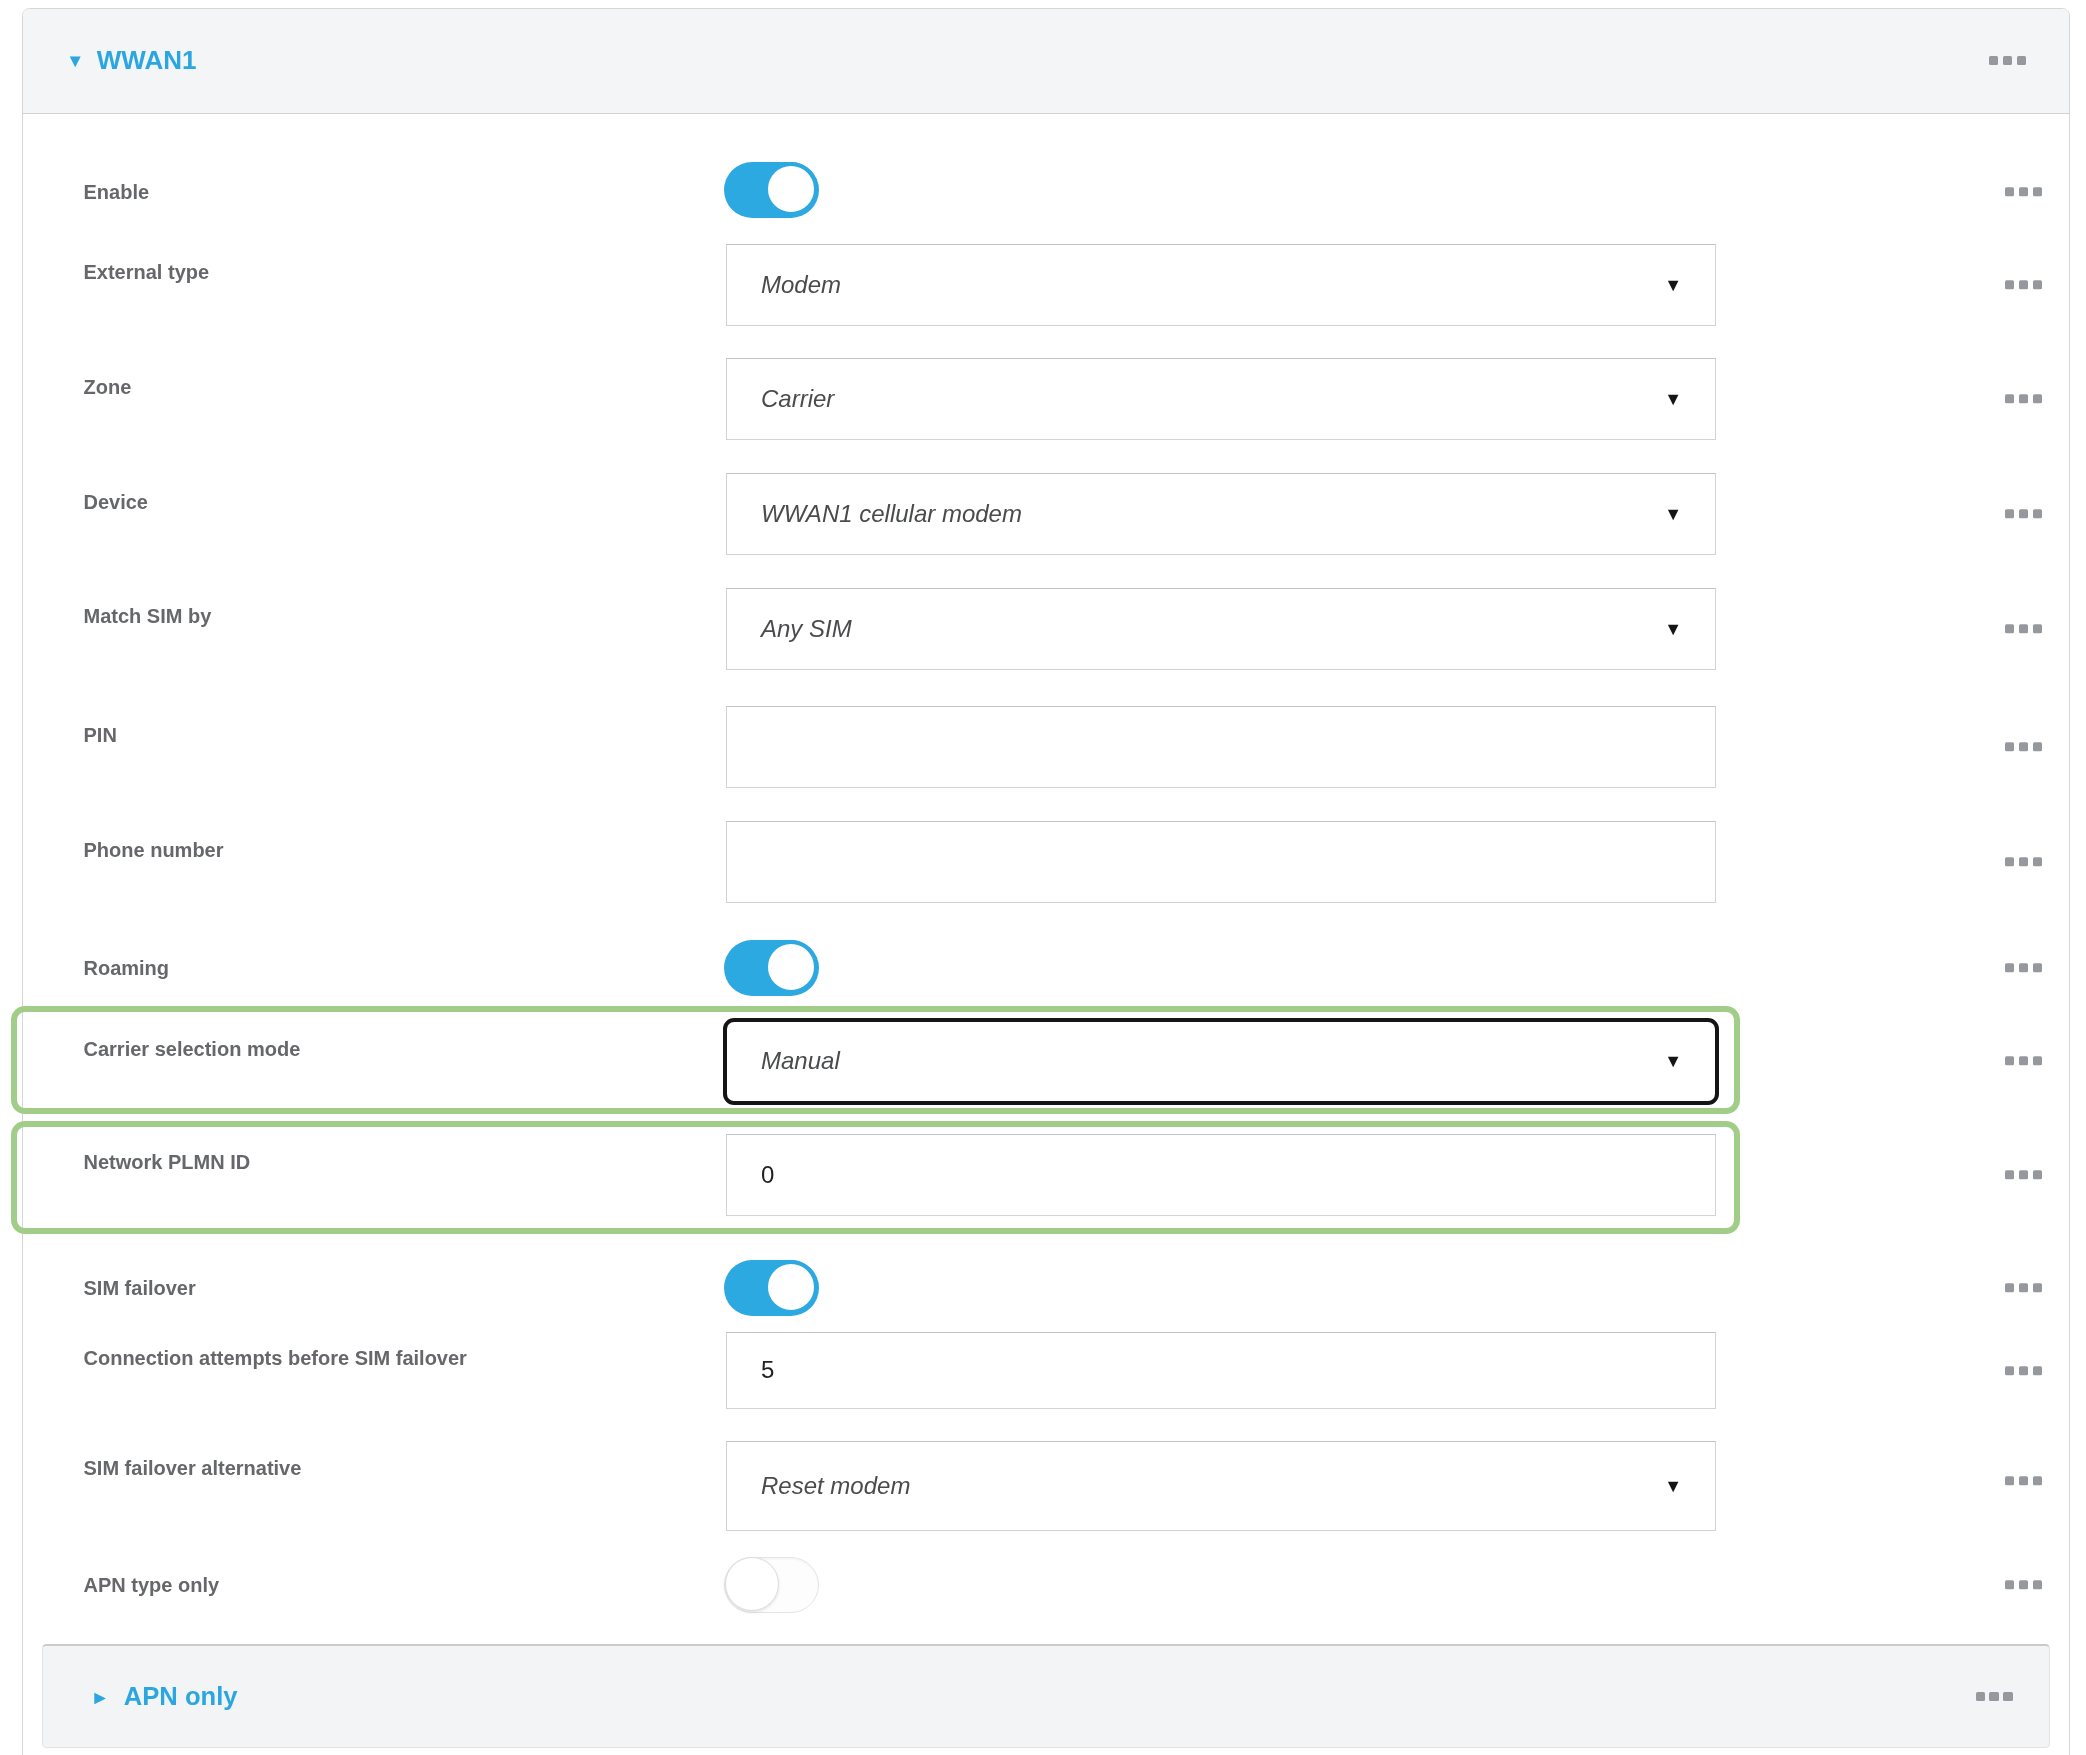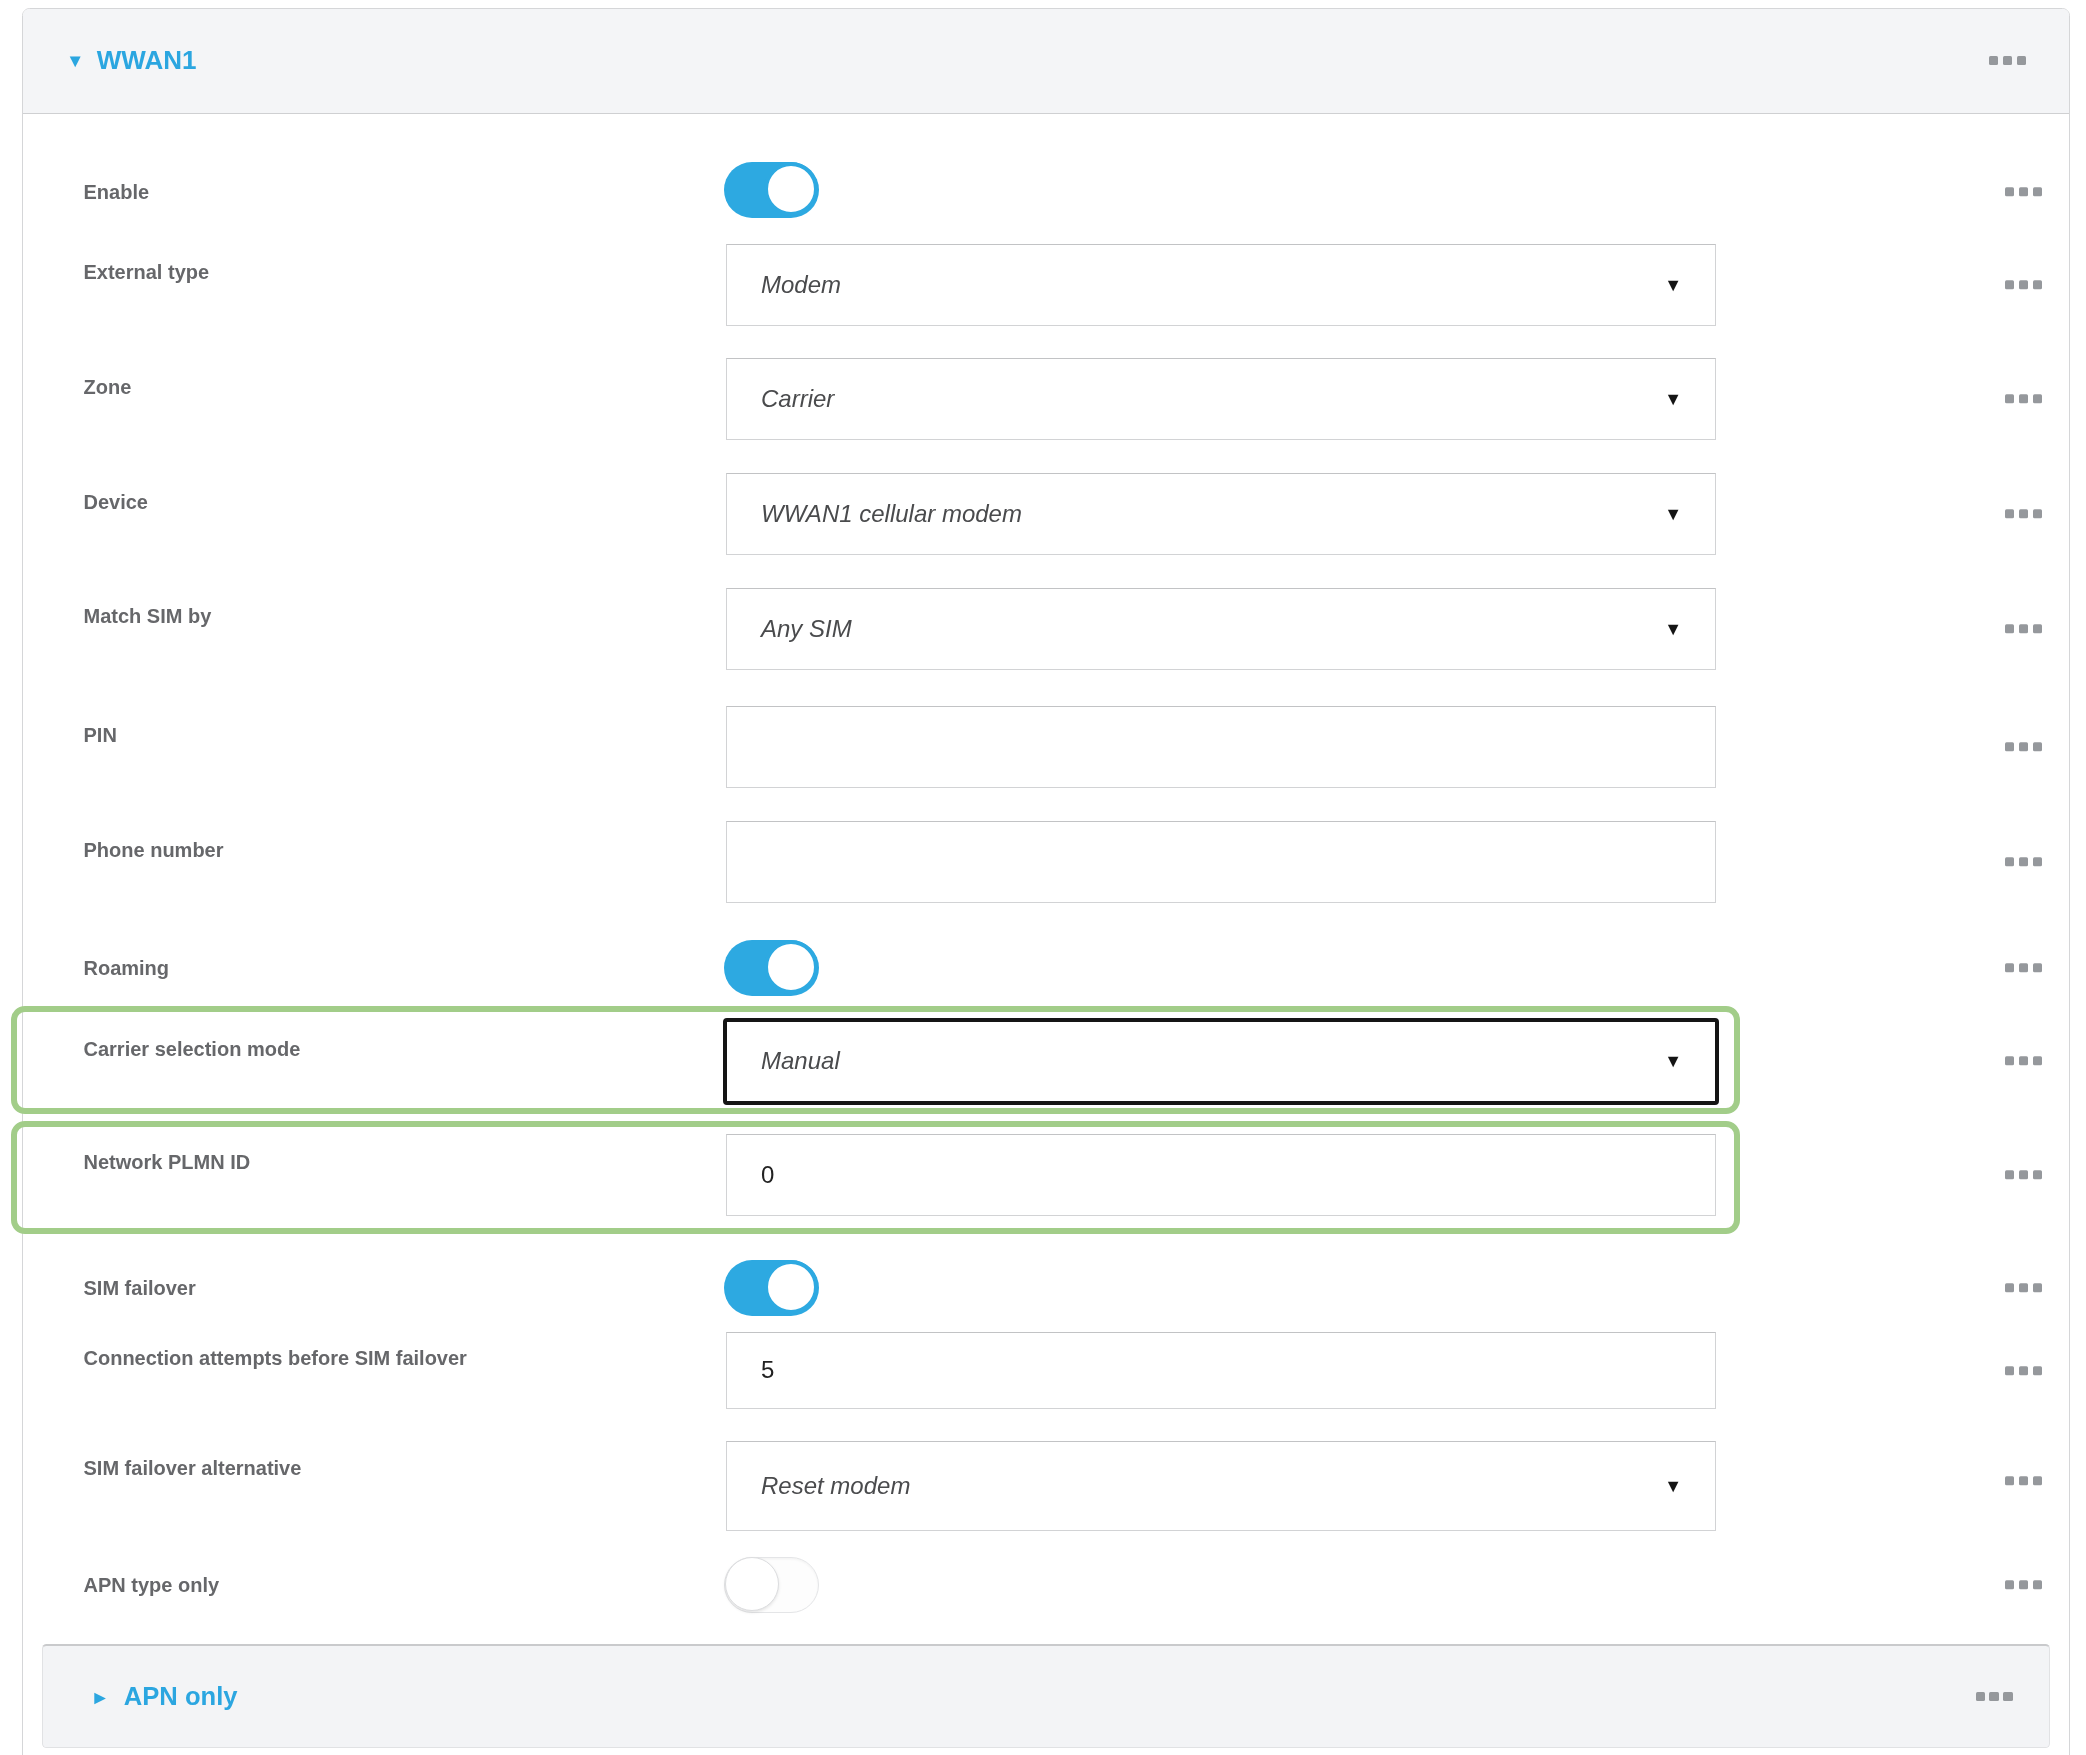--- a/index.html
+++ b/index.html
@@ -39,21 +39,21 @@
   .toggle.on { background:#2da9e1; }
   .toggle.on .knob { position:absolute; right:0.8px; top:0.8px; width:54px; height:54px;
                      border-radius:50%; background:#fff; border:4.6px solid #2da9e1; }
   .toggle.off { background:#fdfdfd; border:1.5px solid #e4e5e7; box-shadow:inset 0 1.5px 2.3px rgba(0,0,0,.04); }
   .toggle.off .knob { position:absolute; left:0px; top:-0.8px; width:54px; height:54px;
                       border-radius:50%; background:#fff; border:1.5px solid #dcdddf;
                       box-shadow:0 1.5px 3.1px rgba(0,0,0,.10); }
 
   .hl-box { position:absolute; left:-12.4px; width:1729px; border:6.2px solid #a2cd89;
             border-radius:14px; pointer-events:none; z-index:5; }
-  .select.focused { left:700px; width:996px; height:87px; border:4.6px solid #151515; border-radius:4px; z-index:6; }
+  .select.focused { left:700px; width:996px; height:87px; border:4.6px solid #151515; border-radius:11px; z-index:6; }
 
   .sub-section { position:absolute; left:18.6px; top:1635px; width:2008px; height:104px;
                  background:#f3f4f6; border:1.5px solid #e1e2e4; border-top:2.3px solid #c9cacc;
                  border-radius:4.6px; display:flex; align-items:center; justify-content:space-between;
                  padding:0 36px 0 48px; }
   .sub-title { display:flex; align-items:center; gap:14px; color:#2ba6e0;
                font-size:25.6px; font-weight:700; cursor:pointer; }
   .sub-title .tri { font-size:19.4px; line-height:1; padding-top:2.3px; }
 </style>
 </head>

